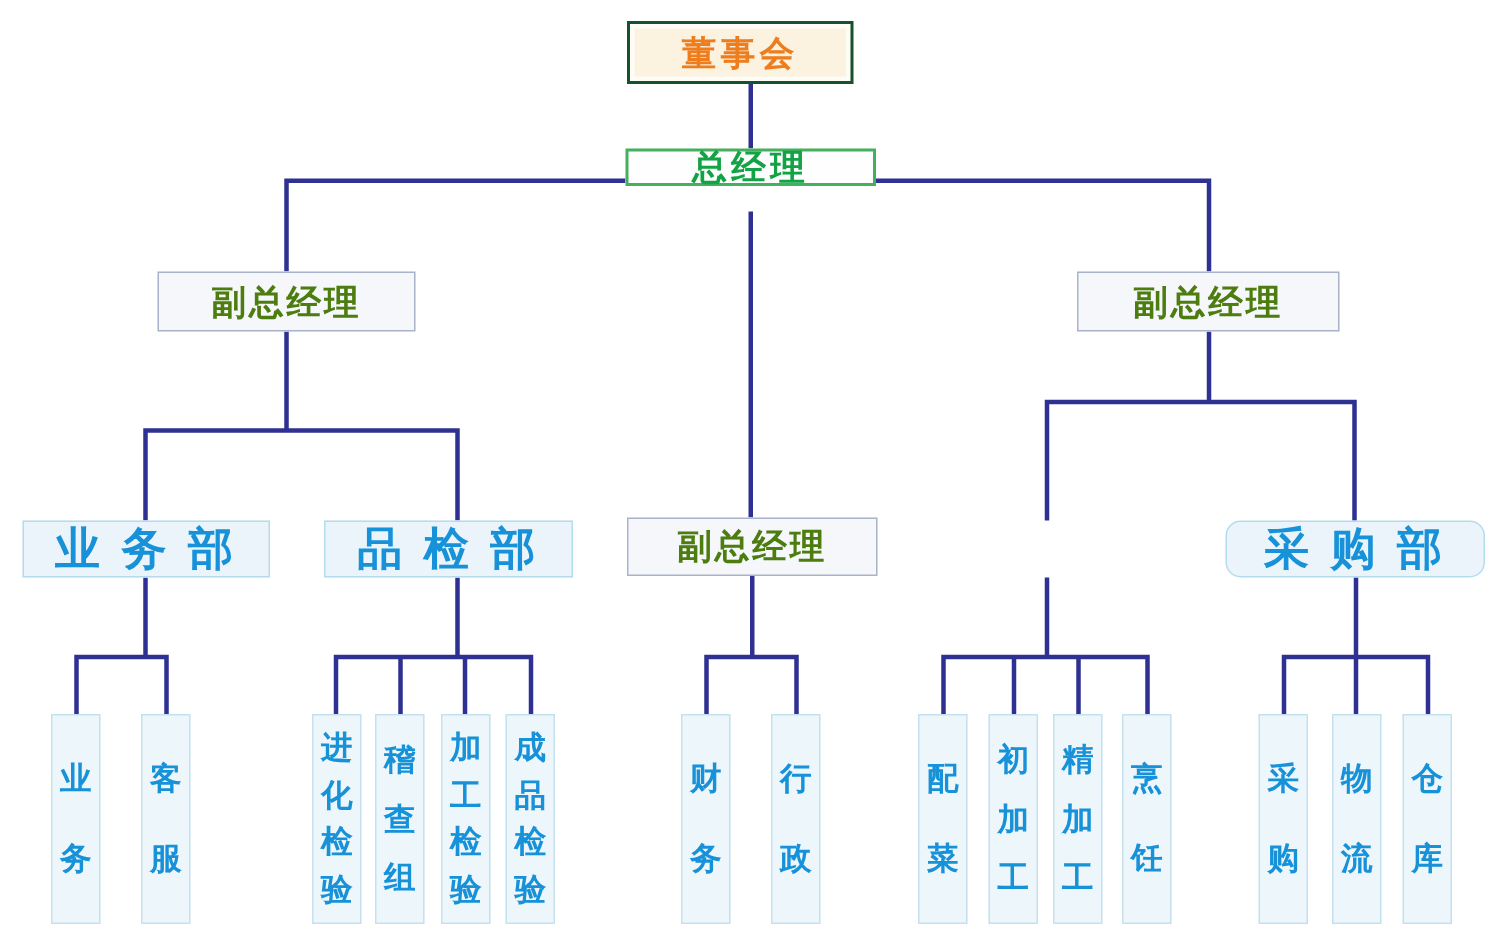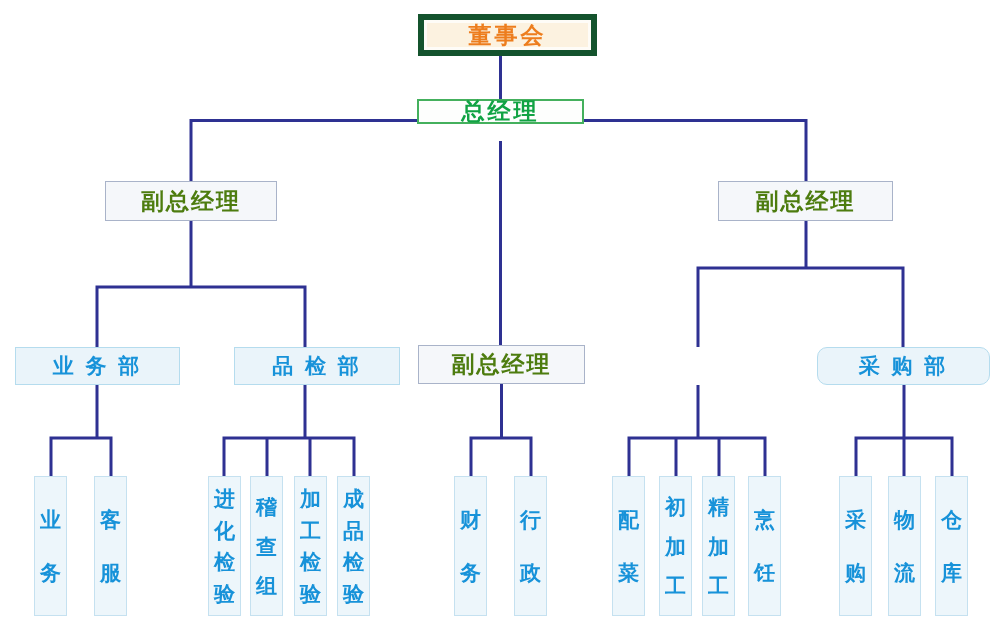--- a/index.html
+++ b/index.html
@@ -10,44 +10,44 @@
     font-family:"Liberation Sans","DejaVu Sans",sans-serif;
     overflow:hidden;
   }
   svg.connectors{position:absolute;left:0;top:0;z-index:1;}
   .node{
     position:absolute;z-index:2;
     display:flex;align-items:center;justify-content:center;
     font-weight:bold;box-sizing:border-box;white-space:nowrap;
   }
   .board{
-    left:418px;top:14px;width:179px;height:42px;
-    background:#FCF2E0;border:6px solid #14532d;color:#ED7D1D;
+    left:418px;top:14px;width:151px;height:42px;
+    background:#FCF2E0;border:2px solid #14532d;color:#ED7D1D;
     font-size:23px;letter-spacing:3px;
     box-shadow:inset 0 0 0 3px rgba(255,255,255,.75);
   }
   .gm{
     left:417px;top:99px;width:167px;height:25px;
     background:#FDFEFD;border:2px solid #44B05D;color:#11A344;
     font-size:23px;letter-spacing:3px;
   }
   .dgm{
     background:#F5F7FA;border:1px solid #A9B3C9;color:#4d7c0f;
     font-size:23px;letter-spacing:2px;
   }
   .dgm-left{left:105px;top:181px;width:172px;height:40px;}
   .dgm-right{left:718px;top:181px;width:175px;height:40px;}
   .dgm-mid{left:418px;top:345px;width:167px;height:39px;}
   .dept{
     top:347px;height:38px;
     background:#EAF4FA;border:1px solid #B5DCEE;color:#1792D9;
-    font-size:21px;letter-spacing:3px;
+    font-size:30px;letter-spacing:3px;
   }
   .dept-biz{left:15px;width:165px;}
-  .dept-qc{left:234px;width:166px;}
+  .dept-qc{left:216px;width:166px;}
   .dept-kitchen{left:613px;width:170px;}
   .dept-purch{left:817px;width:173px;border-radius:10px;}
   .leaf{
     top:476px;width:33px;height:140px;
     background:#EDF6FB;border:1px solid #C5E1F0;color:#1792D9;
     font-size:21px;
     display:flex;flex-direction:column;align-items:center;
     justify-content:space-evenly;
   }
   .leaf div{line-height:1;}

